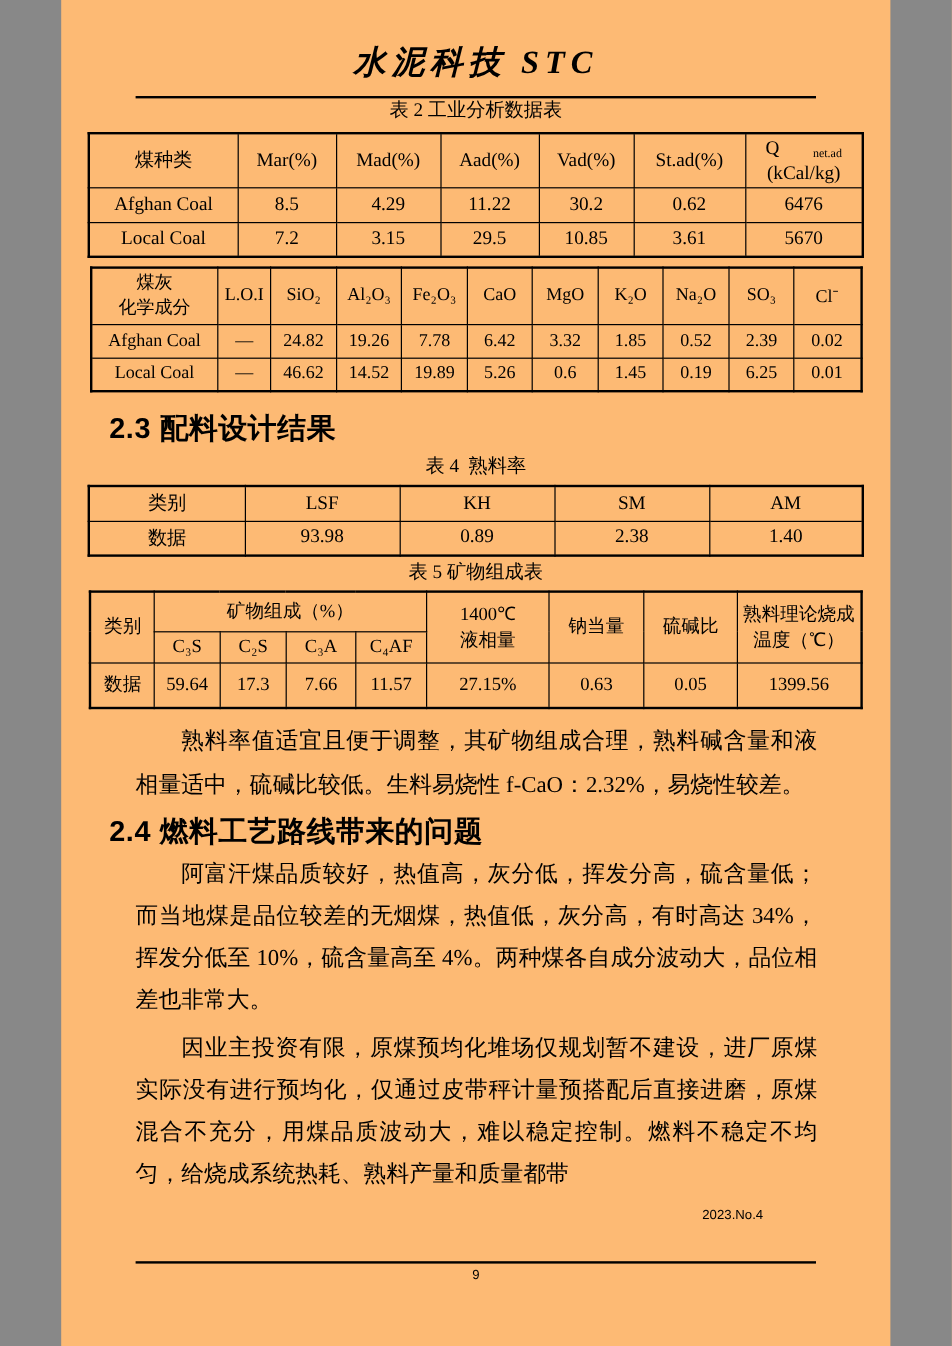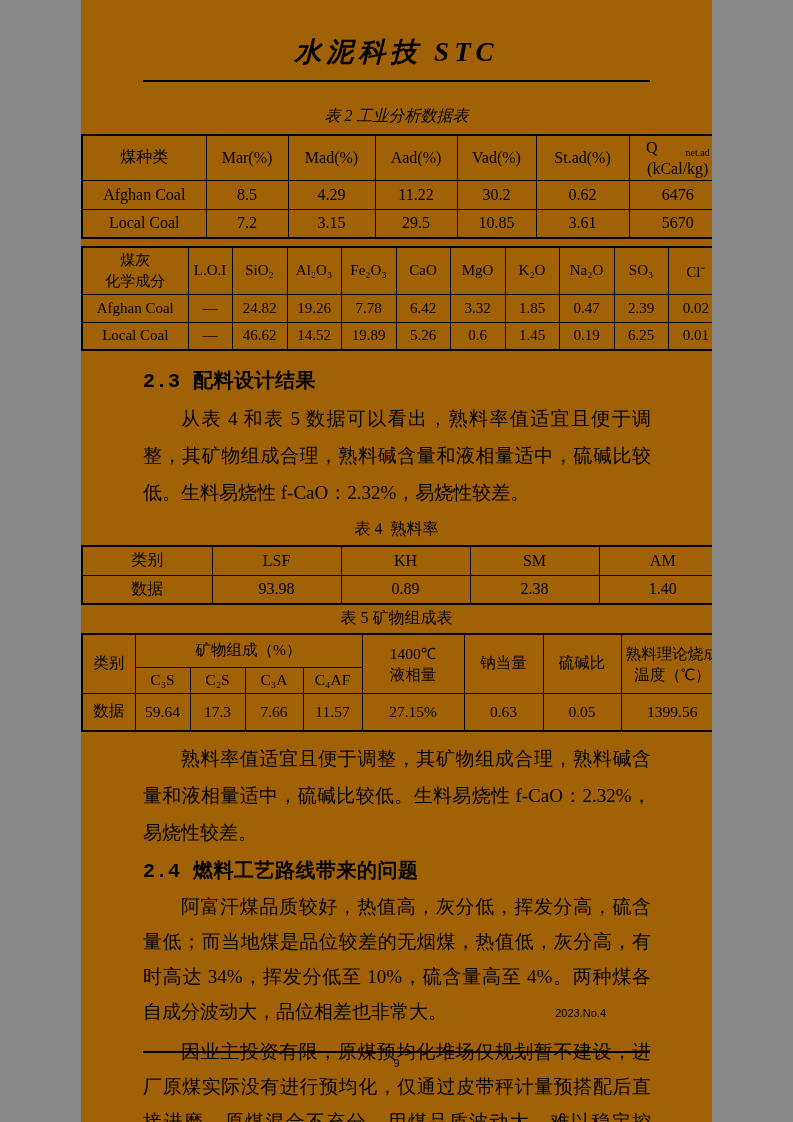--- a/index.html
+++ b/index.html
@@ -1,21 +1,21 @@
 <!DOCTYPE html>
 <html><head>
 <meta charset="utf-8">
 <style>
   * { margin:0; padding:0; box-sizing:border-box; }
   html,body { background:#888; }
   .page {
     position:relative;
-    width:631px; height:1122px;
+    width:691px; height:1122px;
     margin:0 auto;
-    background:#a16207;
+    background:#fdba74;
     color:#000;
     font-family:"Liberation Serif", serif;
     overflow:hidden;
   }
   .journal-title {
     padding-top:34px;
     text-align:center;
     font-size:27px;
     font-weight:bold;
     font-style:italic;
@@ -23,21 +23,21 @@
   }
   .header-rule {
     margin:10px 62px 0 62px;
     border-top:2.5px solid #000;
   }
   .caption {
     text-align:center;
     font-size:16px;
     white-space:pre;
   }
-  .cap-t2 { margin-top:24px;font-style:italic; }
+  .cap-t2 { margin-top:0; }
   .cap-t3 { margin-top:16px; }
   .cap-t4 { margin-top:8px; }
   .cap-t5 { margin-top:3px; }
   table {
     border-collapse:collapse;
     table-layout:fixed;
     margin:7px auto 0 auto;
     border:2px solid #000;
   }
   th, td {
@@ -60,24 +60,24 @@
   .t4 tr { height:29px; }
   .t5 { width:642px; margin-top:4px; }
   .t5 .hrow1 { height:33px; }
   .t5 .hrow2 { height:26px; }
   .t5 tbody tr { height:38px; }
   .t5 th, .t5 td { font-size:15.5px; }
   .two-line { line-height:21px; }
   .subtxt { font-size:10px; position:relative; bottom:-3px; letter-spacing:0;padding-left:28px; }
   .qline2 { display:block; margin-top:-2px; }
   .section-heading {
-    margin:18px 62px 0 62px;
-    font-family:Liberation Mono, monospace;
+    margin:18px 62px 0 40px;
+    font-family:Liberation Sans, sans-serif;
     font-weight:bold;
-    font-size:20px;
+    font-size:24px;
     line-height:25px;
     letter-spacing:0.5px;
   }
   .h24 { margin-top:8px; }
   .para {
     margin:6px 61px 0 62px;
     font-size:19px;
     line-height:37px;
     text-align:justify;
     text-indent:2em;
@@ -193,42 +193,41 @@
     <tbody>
         <tr>
           <td>Afghan Coal</td>
           <td>—</td>
           <td>24.82</td>
           <td>19.26</td>
           <td>7.78</td>
           <td>6.42</td>
           <td>3.32</td>
           <td>1.85</td>
-          <td>0.47</td>
+          <td>0.52</td>
           <td>2.39</td>
           <td>0.02</td>
         </tr>
         <tr>
           <td>Local Coal</td>
           <td>—</td>
           <td>46.62</td>
           <td>14.52</td>
           <td>19.89</td>
           <td>5.26</td>
           <td>0.6</td>
           <td>1.45</td>
           <td>0.19</td>
           <td>6.25</td>
           <td>0.01</td>
         </tr>
       </tbody>
   </table>
 
   <div class="section-heading">2.3 配料设计结果</div>
-  <p class="para">从表 4 和表 5 数据可以看出，熟料率值适宜且便于调整，其矿物组成合理，熟料碱含量和液相量适中，硫碱比较低。生料易烧性 f-CaO：2.32%，易烧性较差。</p>
 
   <div class="caption cap-t4">表 4  熟料率</div>
   <table class="t4">
     <colgroup>
       <col style="width:130px">
         <col style="width:129px">
         <col style="width:129px">
       <col style="width:129px">
         <col style="width:128px">
     </colgroup>

